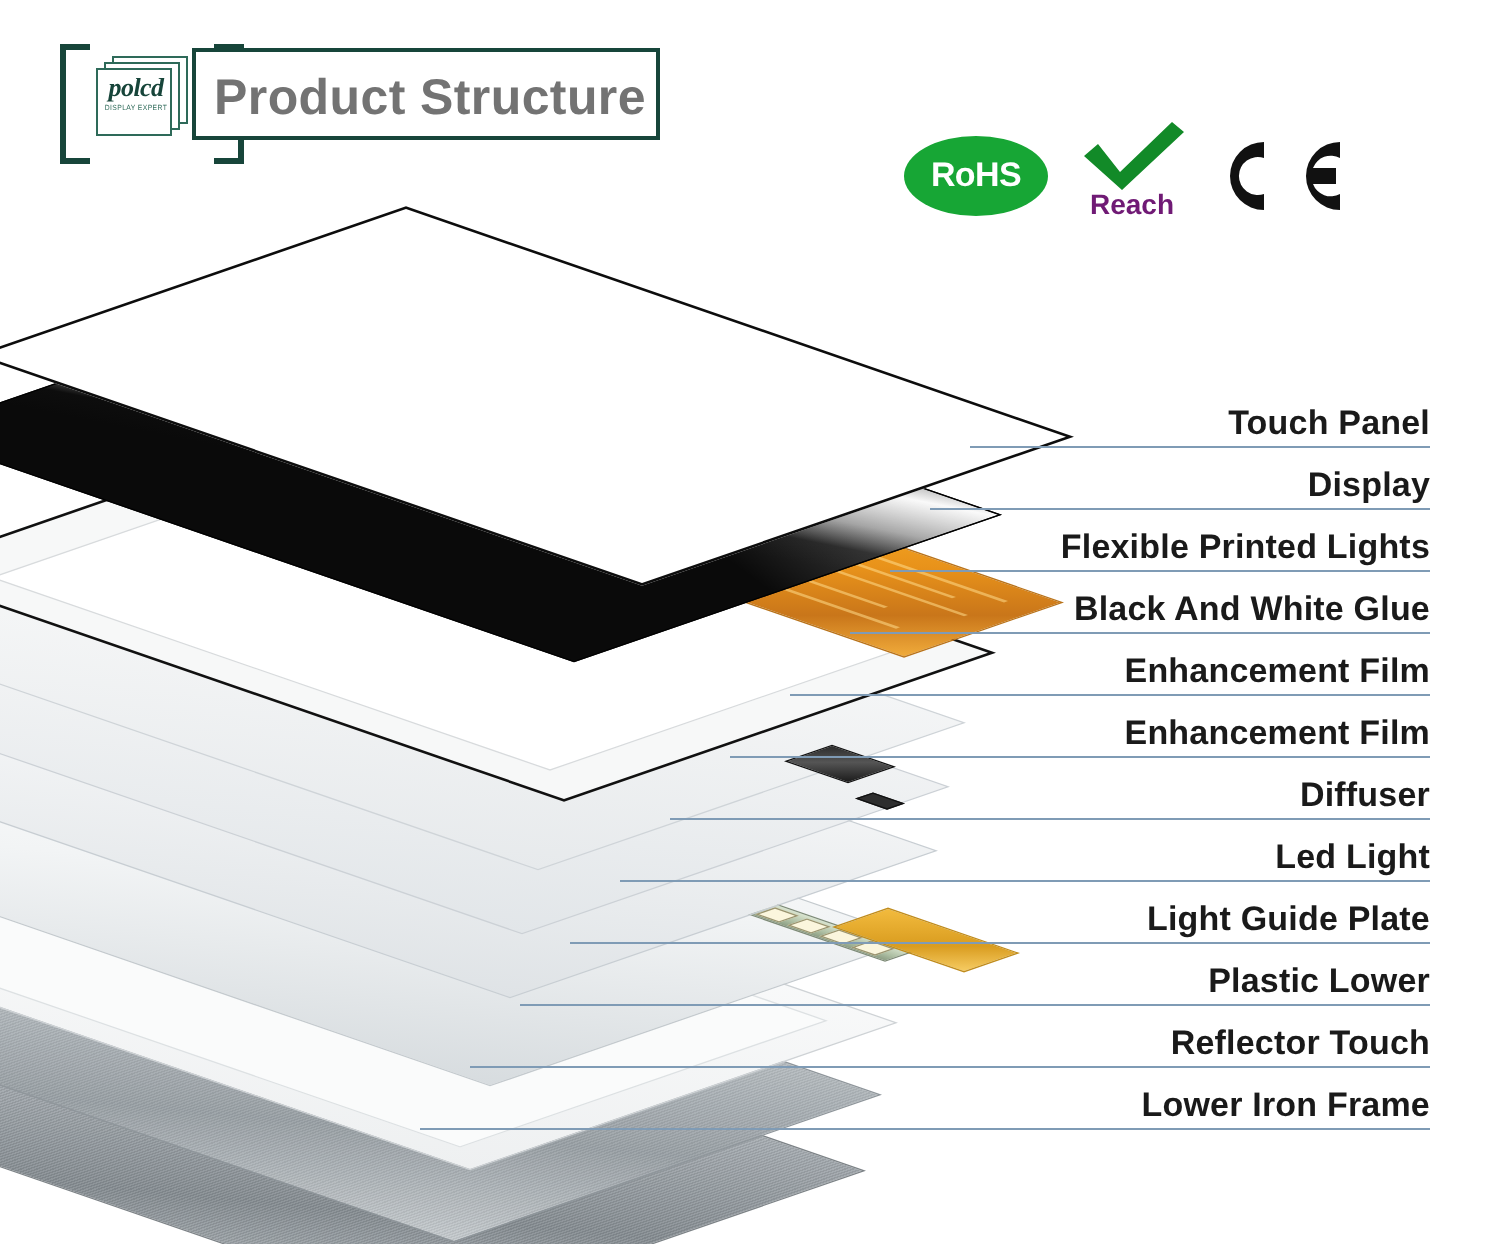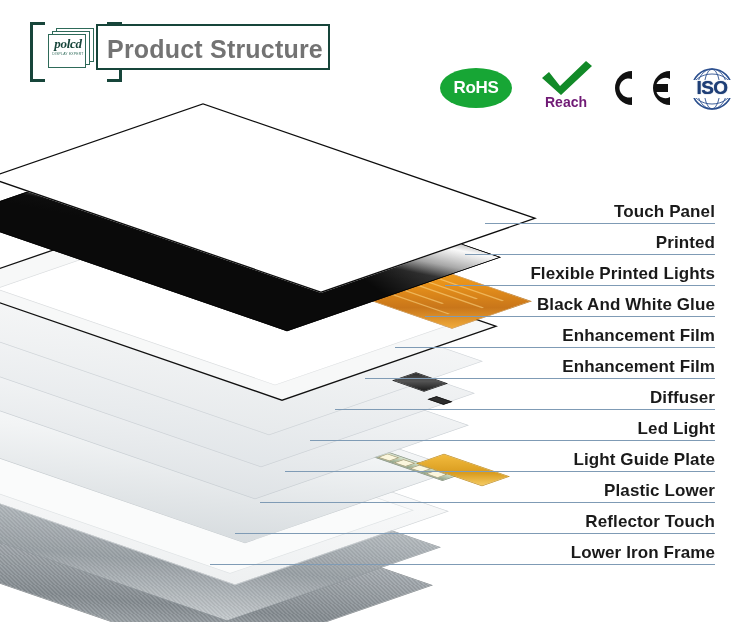--- a/index.html
+++ b/index.html
@@ -29,21 +29,21 @@
 
   .title-box{position:absolute;left:96px;top:24px;width:234px;height:46px;
     border:2px solid #17453a;background:#fff;box-sizing:border-box;}
   .title-text{position:absolute;left:0;top:0;width:234px;height:46px;
     display:flex;align-items:center;justify-content:center;
     font-size:25px;font-weight:bold;color:#737373;letter-spacing:.2px;}
 
   
   .certs{position:absolute;left:440px;top:58px;width:280px;height:62px;}
   .cert{position:absolute;}
-  .rohs{left:0;top:10px;width:72px;height:40px;border-radius:50%;
+  .rohs{left:12px;top:10px;width:72px;height:40px;border-radius:50%;
     background:#17a635;display:flex;align-items:center;justify-content:center;}
   .rohs span{color:#fff;font-size:17px;font-weight:bold;letter-spacing:-.3px;}
   .reach{left:95px;top:2px;width:62px;height:58px;}
   .reach .tick{position:absolute;left:4px;top:0px;width:56px;height:36px;}
   .reach .rlabel{position:absolute;left:0;top:34px;width:62px;text-align:center;
     color:#701a75;font-size:14px;font-weight:bold;}
   .ce{left:168px;top:8px;width:66px;height:44px;}
   .iso{left:248px;top:6px;width:48px;height:50px;}
   .iso .glabel{position:absolute;left:0;top:13px;width:48px;text-align:center;
     color:#1f3f77;font-size:19px;font-weight:bold;letter-spacing:-.5px;
@@ -186,32 +186,20 @@
         <div class="rlabel">Reach</div>
       </div>
 
       <div class="cert ce">
         <svg viewBox="0 0 66 44" width="66" height="44">
           <path d="M24 5 A17 17 0 1 0 24 39 L24 31 A9.5 9.5 0 1 1 24 13 Z" fill="#111"></path>
           <path d="M62 5 A17 17 0 1 0 62 39 L62 31 A9.5 9.5 0 0 1 48.5 26 L60 26 L60 18 L48.5 18 A9.5 9.5 0 0 1 62 13 Z" fill="#111"></path>
         </svg>
       </div>
 
-      <div class="cert iso">
-        <svg viewBox="0 0 48 50" width="48" height="50">
-          <circle cx="24" cy="25" r="20" fill="none" stroke="#2b4f8e" stroke-width="1.6"></circle>
-          <ellipse cx="24" cy="25" rx="20" ry="8" fill="none" stroke="#2b4f8e" stroke-width=".9"></ellipse>
-          <ellipse cx="24" cy="25" rx="20" ry="15" fill="none" stroke="#2b4f8e" stroke-width=".9"></ellipse>
-          <ellipse cx="24" cy="25" rx="8" ry="20" fill="none" stroke="#2b4f8e" stroke-width=".9"></ellipse>
-          <ellipse cx="24" cy="25" rx="15" ry="20" fill="none" stroke="#2b4f8e" stroke-width=".9"></ellipse>
-          <line x1="4" y1="25" x2="44" y2="25" stroke="#2b4f8e" stroke-width=".9"></line>
-          <rect x="2" y="16" width="44" height="18" fill="#ffffff"></rect>
-        </svg>
-        <div class="glabel">ISO</div>
-      </div>
 
     </div>
   </div>
 
   <div class="stage">
 
     <div class="layer l-iron">
         <div class="plate"></div>
       </div>
     <div class="layer l-ref">
@@ -281,21 +269,21 @@
 
   <div class="labels">
 
     <div class="row" style="top:198px">
       <div class="leader" style="right:0;width:230px"></div>
       <div class="txt">Touch Panel</div>
     </div>
 
     <div class="row" style="top:229px">
       <div class="leader" style="right:0;width:250px"></div>
-      <div class="txt">Printed</div>
+      <div class="txt">Display</div>
     </div>
 
     <div class="row" style="top:260px">
       <div class="leader" style="right:0;width:270px"></div>
       <div class="txt">Flexible Printed Lights</div>
     </div>
 
     <div class="row" style="top:291px">
       <div class="leader" style="right:0;width:290px"></div>
       <div class="txt">Black And White Glue</div>

